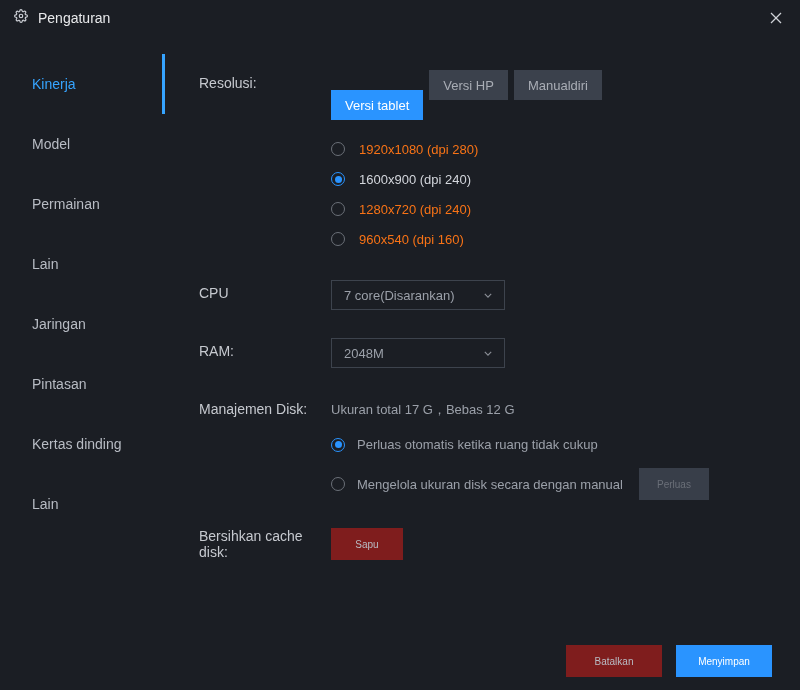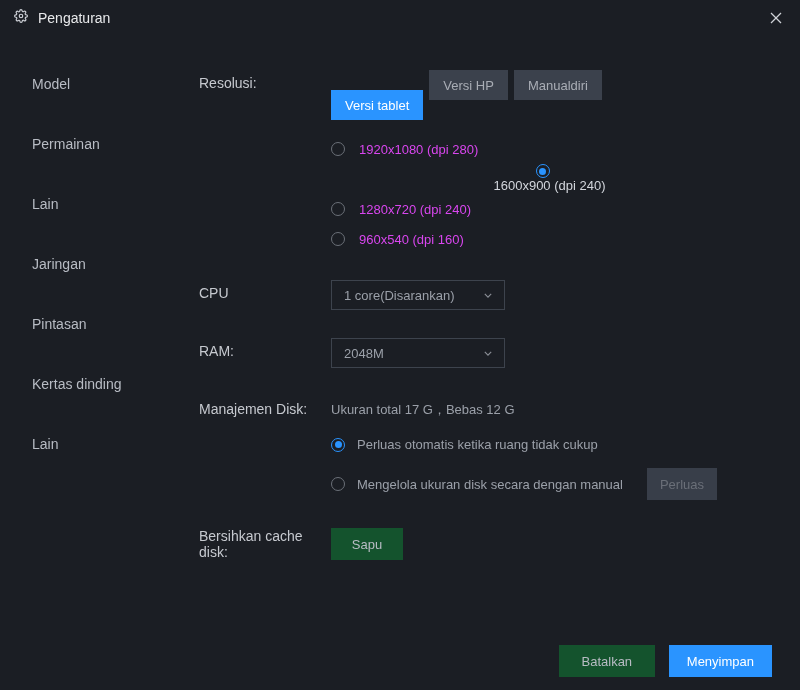--- a/index.html
+++ b/index.html
@@ -26,36 +26,36 @@
     
     .tabs { display: flex; }
     .tab { height: 30px; padding: 0 14px; display: flex; align-items: center; font-size: 13px; cursor: pointer; }
     .tab.active { background: #2a94ff; color: #fff; margin-top: 20px; }
     .tab.inactive { background: #3b414c; color: #a9adb5; margin-left: 0; }
     .tab + .tab { margin-left: 0; }
     .tab.mid { margin-left: 6px; }
     .tab.end { margin-left: 6px; }
     
     .radios { margin-top: 14px; }
-    .radio-line { display: flex; align-items: center; height: 30px; font-size: 13px; color: #d946ef; cursor: pointer; }
-    .radio-line.sel { color: #d3d6dc; flex-direction: column; }
+    .radio-line { display: flex; align-items: center; height: 30px; font-size: 13px; color: #f97316; cursor: pointer; }
+    .radio-line.sel { color: #d3d6dc; }
     .radio-outer { width: 14px; height: 14px; border: 1.5px solid #6b7078; border-radius: 50%; margin-right: 14px; display: flex; align-items: center; justify-content: center; }
     .radio-outer.on { border-color: #2a94ff; }
     .radio-inner { width: 7px; height: 7px; border-radius: 50%; background: #2a94ff; }
     
     .select { width: 174px; height: 30px; border: 1px solid #3d434d; display: flex; align-items: center; justify-content: space-between; padding: 0 12px; font-size: 13px; color: #9ba0a9; cursor: pointer; }
     .chevron { width: 8px; height: 5px; }
     
     .disk-info { font-size: 13px; color: #9ba0a9; padding-top: 5px; margin-bottom: 18px; }
     .disk-radio-line { display: flex; align-items: center; font-size: 13px; color: #9ba0a9; margin-bottom: 16px; }
     .disk-radio-line .radio-outer { margin-right: 12px; }
-    .disk-radio-row2 { display: flex; align-items: center; gap: 24px; }
-    
-    .btn { height: 30px; padding: 16px 18px; display: inline-flex; align-items: center; justify-content: center; font-size: 13px; cursor: pointer; border: none; }
-    .btn.grey { background: #14532d; color: #b8bcc4; }
+    .disk-radio-row2 { display: flex; align-items: center; gap: 16px; }
+    
+    .btn { height: 30px; padding: 16px 18px; display: inline-flex; align-items: center; justify-content: center; font-size: 10px; cursor: pointer; border: none; }
+    .btn.grey { background: #7f1d1d; color: #b8bcc4; }
     .btn.grey.disabled { background: #383e49; color: #6a6f78; cursor: default; }
     .btn.primary { background: #2a94ff; color: #fff; }
     
     .sweep-btn { width: 72px; }
     .expand-btn { width: 70px; }
     
     .footer { height: 58px; display: flex; align-items: center; justify-content: flex-end; padding-right: 28px; gap: 14px; }
     .footer .btn { height: 32px; min-width: 96px; }
   </style>
 </head>
@@ -75,20 +75,24 @@
     <svg width="12" height="12" viewBox="0 0 12 12">
       <line x1="1" y1="1" x2="11" y2="11" stroke="#cfd2d8" stroke-width="1.2"></line>
       <line x1="11" y1="1" x2="1" y2="11" stroke="#cfd2d8" stroke-width="1.2"></line>
     </svg>
   </div>
 </div>
 
 <div class="main">
 
   <div class="sidebar">
+    <div class="side-item active">
+      <span>Kinerja</span>
+      <span class="sidebar-indicator"></span>
+    </div>
     <div class="side-item">
         <span>Model</span>
       </div>
     <div class="side-item">
         <span>Permainan</span>
       </div>
     <div class="side-item">
         <span>Lain</span>
       </div>
     <div class="side-item">
@@ -135,21 +139,21 @@
             <span>960x540  (dpi 160)</span>
           </div>
         </div>
       </div>
     </div>
 
     <div class="row" style="margin-top:26px;">
       <div class="label-col">CPU</div>
       <div class="value-col">
         <div class="select">
-          <span>1 core(Disarankan)</span>
+          <span>7 core(Disarankan)</span>
           <svg class="chevron" viewBox="0 0 10 6">
               <path d="M1 1l4 4 4-4" stroke="#8b8f97" stroke-width="1.4" fill="none"></path>
             </svg>
         </div>
       </div>
     </div>
 
     <div class="row" style="margin-top:12px;">
       <div class="label-col">RAM:</div>
       <div class="value-col">

